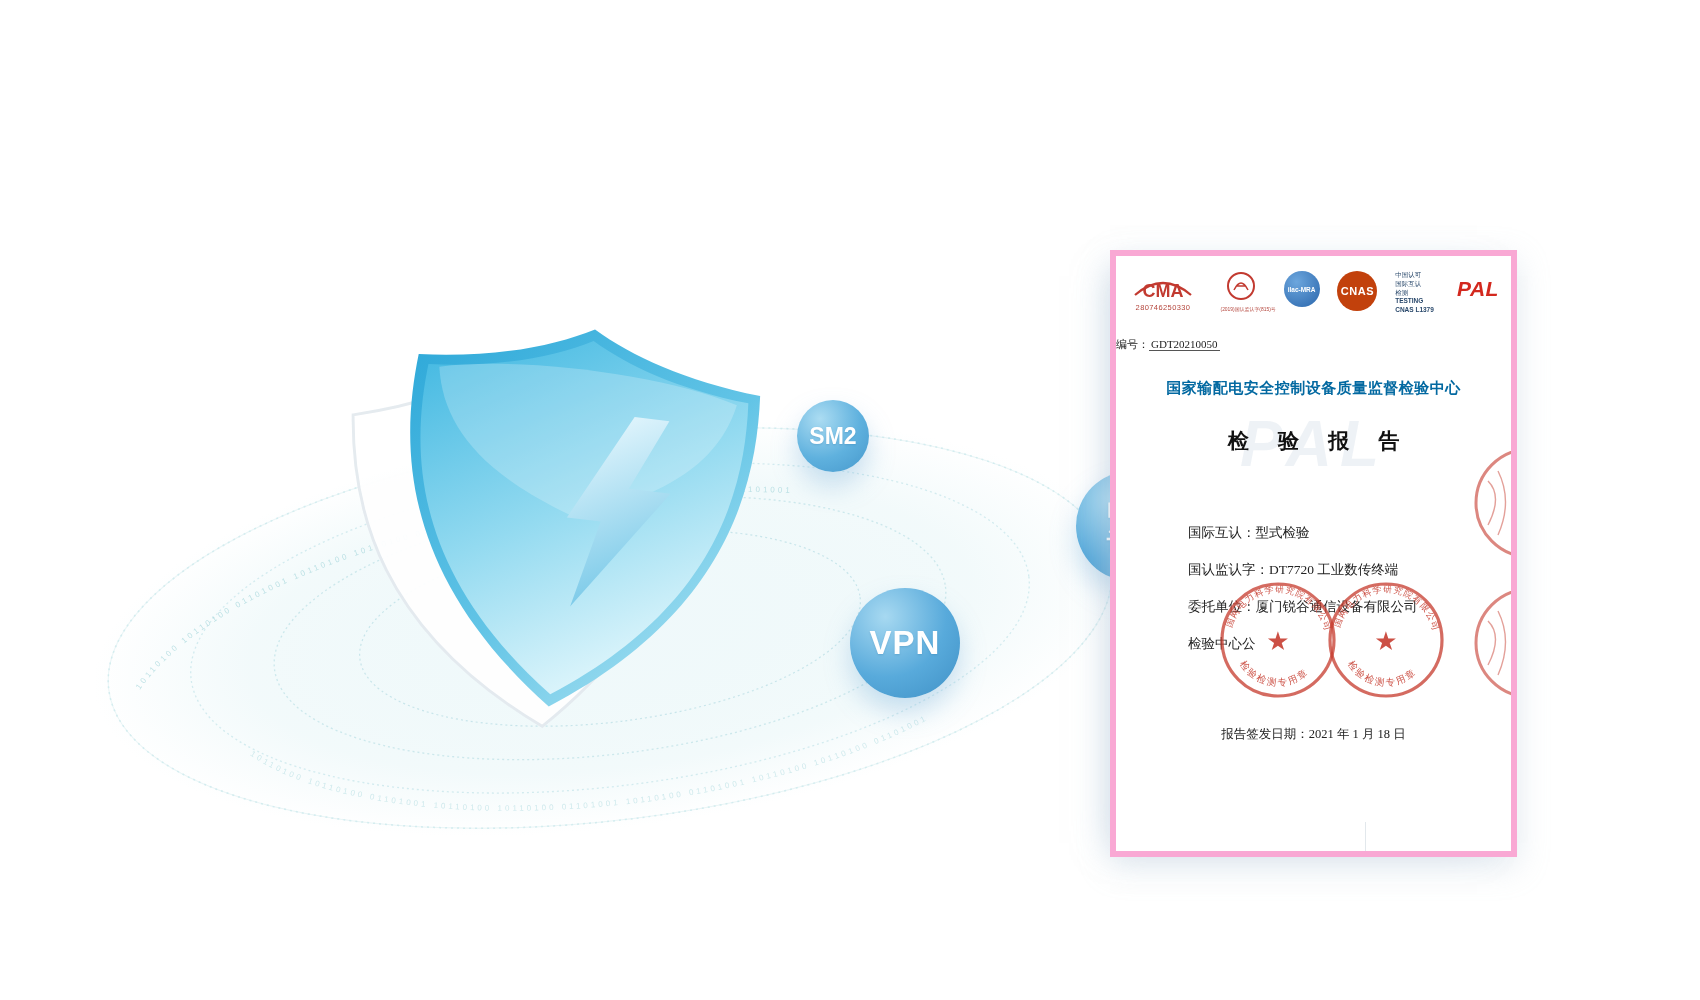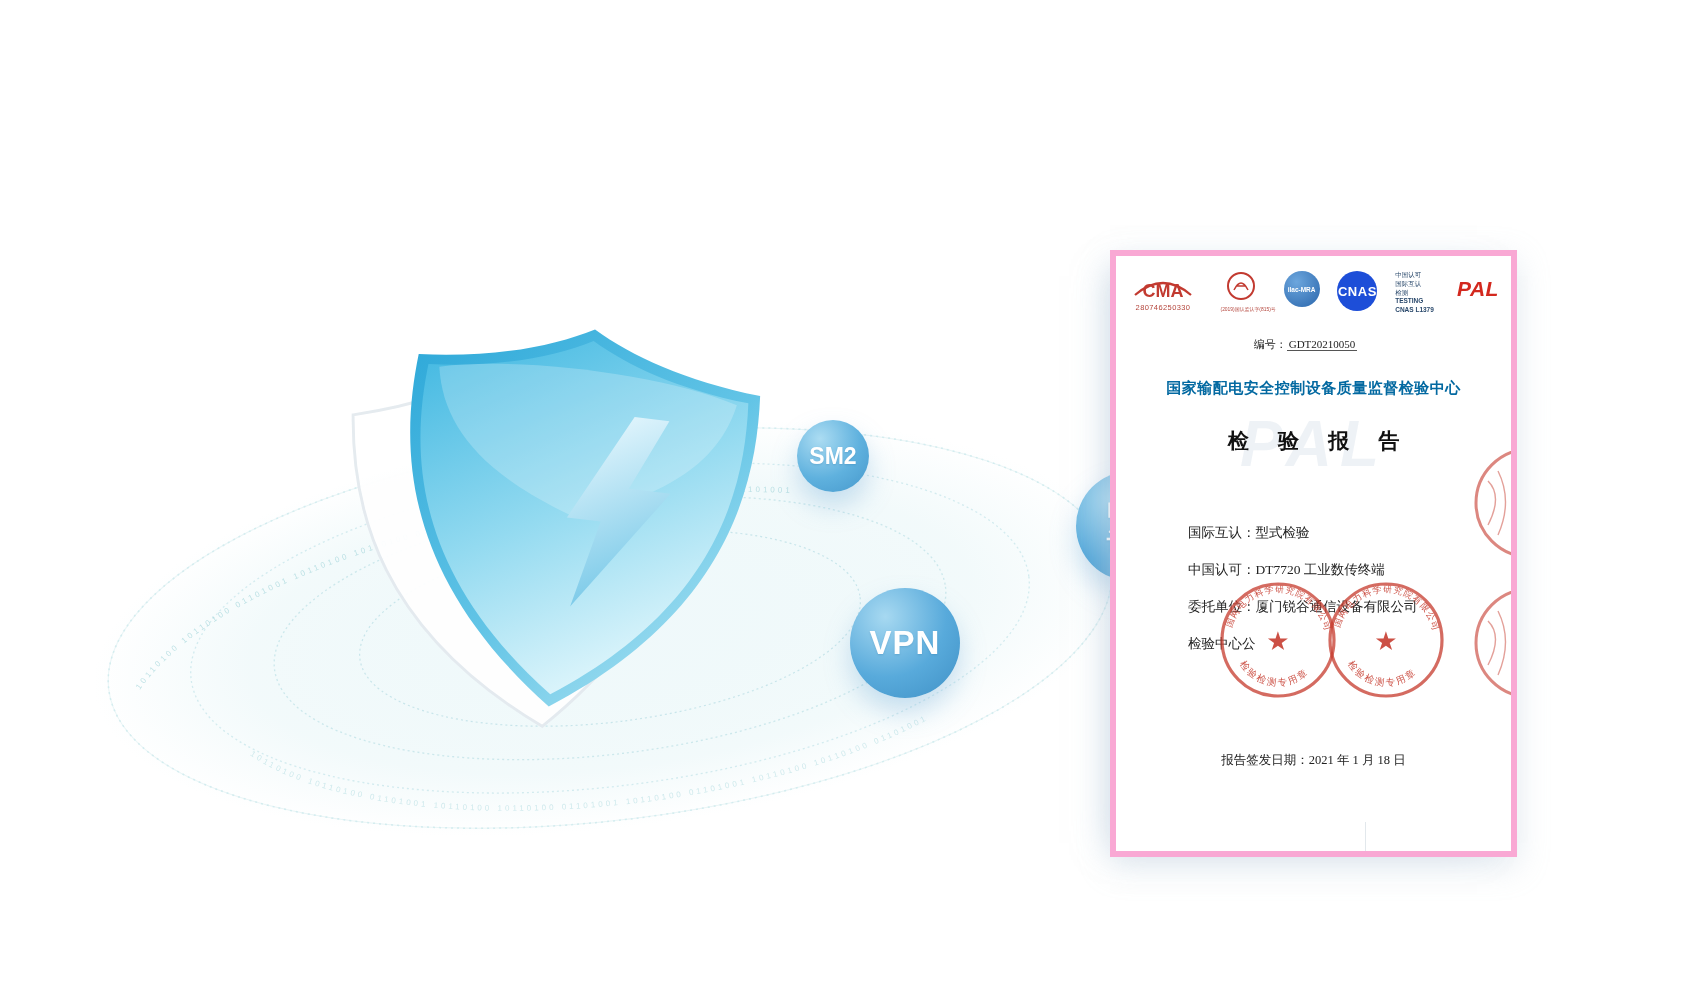--- a/index.html
+++ b/index.html
@@ -4,21 +4,21 @@
 <style>
   html,body{margin:0;padding:0;background:#ffffff;}
   .stage{position:relative;width:1700px;height:1000px;background:#ffffff;overflow:hidden;
          font-family:"Liberation Sans",sans-serif;}
   .layer{position:absolute;left:0;top:0;}
 
   
   .badge{position:absolute;border-radius:50%;display:flex;flex-direction:column;align-items:center;
          justify-content:center;color:#fff;font-weight:bold;text-align:center;
          box-shadow:0 14px 26px rgba(110,170,215,.35);text-shadow:0 1px 2px rgba(40,110,160,.25);}
-  .badge-sm2{left:797px;top:420px;width:72px;height:72px;font-size:23px;
+  .badge-sm2{left:797px;top:400px;width:72px;height:72px;font-size:23px;
     background:radial-gradient(circle at 32% 26%,#abdcf2 0%,#5fb1de 55%,#4597cb 100%);}
   .badge-des{left:170px;top:601px;width:100px;height:100px;font-size:31px;letter-spacing:1px;
     background:radial-gradient(circle at 32% 26%,#d9edf8 0%,#a4d2ec 45%,#6db3dd 100%);}
   .badge-vpn{left:850px;top:588px;width:110px;height:110px;font-size:33px;letter-spacing:1px;
     background:radial-gradient(circle at 32% 26%,#a7d9f1 0%,#58aadb 55%,#3f90c5 100%);}
   .badge-dk{left:1076px;top:471px;width:110px;height:110px;font-size:24px;line-height:1.3;
     background:radial-gradient(circle at 32% 26%,#a7d9f1 0%,#58aadb 55%,#3f90c5 100%);}
 
   
   .certificate{position:absolute;left:1110px;top:250px;width:395px;height:595px;background:#fff;
@@ -27,37 +27,37 @@
     box-shadow:0 10px 30px rgba(165,190,210,.30), -20px 6px 34px -20px rgba(185,205,222,.55);}
   .logos{display:flex;justify-content:space-between;align-items:flex-start;
          padding:15px 12px 0 12px;height:58px;font-family:"Liberation Sans",sans-serif;}
   .logo-cma{text-align:center;width:70px;}
   .cma-num{font-size:7.5px;color:#b4453c;letter-spacing:.4px;margin-top:-2px;}
   .logo-al{text-align:center;width:50px;}
   .al-caption{font-size:6px;color:#b4453c;margin-top:1px;white-space:nowrap;transform:scale(.82);transform-origin:center top;}
   .logo-ilac{width:36px;height:36px;border-radius:50%;color:#fff;font-size:6.5px;font-weight:bold;
     display:flex;align-items:center;justify-content:center;
     background:radial-gradient(circle at 35% 30%,#6ca6dd,#2a66ac);}
-  .logo-cnas{width:40px;height:40px;border-radius:50%;background:#1d4ed8;color:#fff;font-weight:bold;
-    font-size:13px;display:flex;align-items:center;justify-content:center;letter-spacing:.5px;}
+  .logo-cnas{width:40px;height:40px;border-radius:50%;background:#c2410c;color:#fff;font-weight:bold;
+    font-size:11px;display:flex;align-items:center;justify-content:center;letter-spacing:.5px;}
   .logo-acc{font-size:6.5px;line-height:1.35;color:#29486b;width:44px;}
   .logo-acc .b{font-weight:bold;}
   .logo-pal{color:#d3281e;font-style:italic;font-weight:900;font-size:21px;letter-spacing:.5px;margin-top:6px;}
-  .report-no{margin:8px 16px 0 0;text-align:center;font-size:11px;color:#222;}
+  .report-no{margin:8px 16px 0 0;text-align:left;font-size:11px;color:#222;}
   .report-no .value{border-bottom:1px solid #555;padding:0 2px;}
   .org-lines{margin-top:22px;text-align:center;font-weight:700;font-size:15px;line-height:1.9;
              letter-spacing:.5px;color:#0369a1;}
   .title-wrap{position:relative;margin-top:12px;height:68px;}
   .watermark{position:absolute;left:0;right:0;top:-8px;text-align:center;font-style:italic;font-weight:900;
     font-size:64px;letter-spacing:8px;color:rgba(176,198,212,.22);font-family:"Liberation Sans",sans-serif;}
   .report-title{position:relative;margin:0;padding-top:12px;text-align:center;font-size:21px;font-weight:700;
     letter-spacing:12px;text-indent:12px;color:#111;}
   .fields{margin-top:40px;padding-left:72px;font-size:13.5px;color:#222;}
   .field{margin-bottom:17px;line-height:20px;}
-  .issue-date{position:absolute;left:0;right:0;top:496px;text-align:center;font-size:12.5px;color:#222;}
+  .issue-date{position:absolute;left:0;right:0;top:470px;text-align:center;font-size:12.5px;color:#222;}
   .stamp{position:absolute;opacity:.88;}
   .stamp-edge{position:absolute;opacity:.6;}
   .card-tick{position:absolute;left:249px;top:566px;width:1px;height:29px;background:#e2e8ec;}
 </style>
 </head>
 <body>
 
 <div class="stage">
 
   <svg class="layer" width="1700" height="1000" viewBox="0 0 1700 1000" xmlns="http://www.w3.org/2000/svg">
@@ -172,21 +172,21 @@
     <div class="title-wrap">
       <div class="watermark">PAL</div>
       <h2 class="report-title">检 验 报 告</h2>
     </div>
 
     <div class="fields">
       <div class="field">
         <span>国际互认：</span><span>型式检验</span>
       </div>
       <div class="field">
-        <span>中国认可：</span><span>DT7720 工业数传终端</span>
+        <span>国认监认字：</span><span>DT7720 工业数传终端</span>
       </div>
       <div class="field">
         <span>委托单位：</span><span>厦门锐谷通信设备有限公司</span>
       </div>
       <div class="field">
         <span>检验中心公</span><span></span>
       </div>
     </div>
 
     <svg class="stamp" style="left:100px;top:322px" width="124" height="124" viewBox="0 0 124 124" xmlns="http://www.w3.org/2000/svg">

